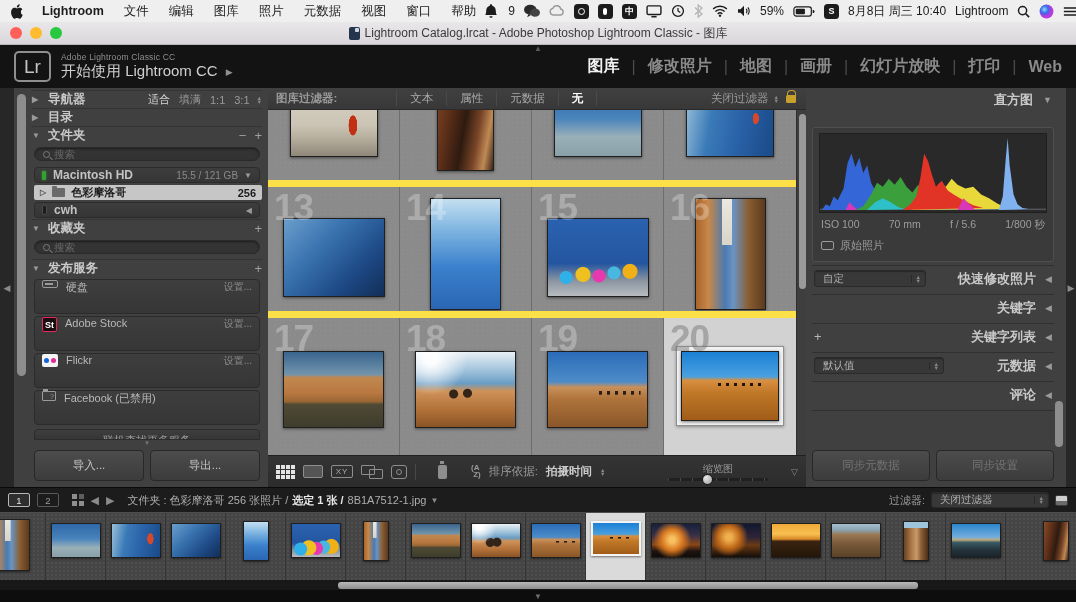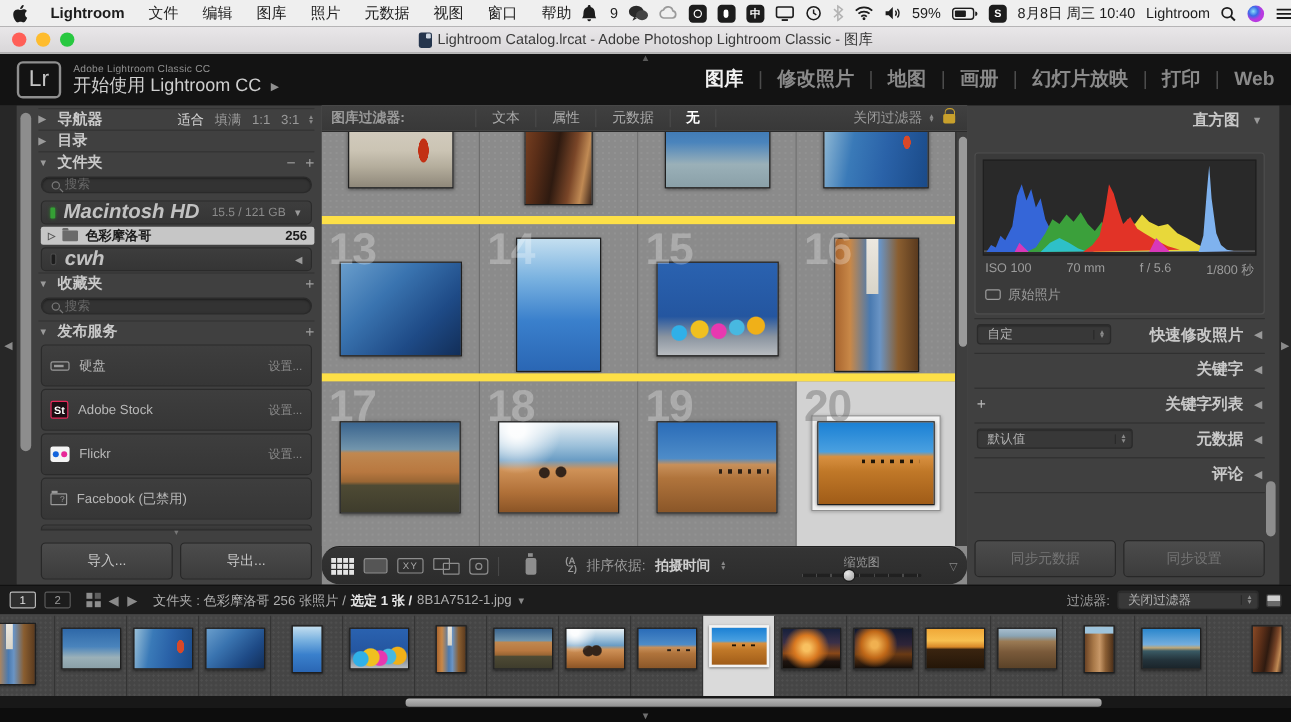--- a/index.html
+++ b/index.html
@@ -59,29 +59,29 @@
   .zoomset .zo.on { color:#d8d8d8; }
   .hdr-btn { margin-left:auto; color:#9f9f9f; font-size:13px; font-weight:normal; display:flex; gap:8px; }
   .searchbox { height:19px; background:#333; border:1px solid #2a2a2a; border-radius:10px; margin:3px 2px 5px 2px; display:flex; align-items:center; padding:0 8px; gap:4px; box-shadow:inset 0 1px 2px rgba(0,0,0,.45); }
   .searchbox input { background:transparent; border:none; outline:none; color:#9a9a9a; font-size:10.5px; width:100%; font-family:inherit; }
   .searchbox input::placeholder { color:#686868; }
   .mag { width:7px; height:7px; border:1.4px solid #7a7a7a; border-radius:50%; position:relative; flex:none; }
   .mag:after { content:""; position:absolute; width:4px; height:1.4px; background:#7a7a7a; transform:rotate(45deg); left:5px; top:6px; }
   .vol-row { height:20px; background:linear-gradient(#3d3d3d,#353535); border:1px solid #2b2b2b; border-radius:4px; display:flex; align-items:center; padding:0 7px; gap:7px; margin:1px 2px; }
   .led { width:4px; height:9px; border-radius:1px; background:#35a035; box-shadow:0 0 3px #2a8a2a; flex:none; }
   .led.dark { background:#1d1d1d; box-shadow:none; width:5px; height:10px; border-radius:2px; border:1px solid #4a4a4a; }
-  .vol-name { color:#c2c2c2; font-weight:bold; font-size:17px;font-style:italic; }
+  .vol-name { color:#c2c2c2; font-weight:bold; font-size:12px; }
   .vol-sp { margin-left:auto; color:#8a8a8a; font-size:10px; display:flex; gap:6px; align-items:center; }
   .vol-sp .tri { color:#9a9a9a; font-size:8px; }
   .sel-row { height:18px; background:#c6c6c6; border-radius:2px; margin:1px 0 1px 2px; display:flex; align-items:center; padding:0 6px; gap:6px; color:#1c1c1c; font-weight:bold; font-size:11px; }
   .sel-row .arr { color:#555; font-size:8px; }
   .folder-ic { width:13px; height:9px; background:#6a6a6a; border-radius:1px; position:relative; flex:none; }
   .folder-ic:before { content:""; position:absolute; top:-2px; left:0; width:5px; height:2px; background:#6a6a6a; border-radius:1px 1px 0 0; }
   .sel-row .cnt { margin-left:auto; }
-  .pub-row { height:35px; background:linear-gradient(#3e3e3e,#363636); border:1px solid #2b2b2b; border-radius:4px; display:flex; align-items:center; padding:0 7px; gap:8px; margin:2px 2px; color:#b8b8b8; }
+  .pub-row { height:35px; background:linear-gradient(#3e3e3e,#363636); border:1px solid #2b2b2b; border-radius:4px; display:flex; align-items:flex-start; padding:0 7px; gap:8px; margin:2px 2px; color:#b8b8b8; }
   .pub-row .act { margin-left:auto; color:#8a8a8a; font-size:10px; }
   .pi-drive { width:16px; height:8px; border:1px solid #9a9a9a; border-radius:2px; position:relative; flex:none; }
   .pi-drive:after { content:""; position:absolute; left:2px; top:2px; width:8px; height:2px; background:#9a9a9a; }
   .pi-st { width:15px; height:15px; background:#1a0d12; border:1.5px solid #e8285a; border-radius:2px; color:#fff; font-size:9px; font-weight:bold; display:flex; align-items:center; justify-content:center; flex:none; }
   .pi-flickr { width:16px; height:13px; background:#f4f4f4; border-radius:2px; display:flex; align-items:center; justify-content:center; gap:1.5px; flex:none; }
   .pi-flickr i { width:5px; height:5px; border-radius:50%; }
   .pi-flickr .b { background:#1464dc; } .pi-flickr .p { background:#e82898; }
   .pi-fb { width:14px; height:10px; background:transparent; border:1px solid #9a9a9a; border-radius:1px; position:relative; font-size:7px; color:#9a9a9a; display:flex; align-items:flex-end; justify-content:flex-end; padding:0 1px; flex:none; }
   .pi-fb:before { content:""; position:absolute; top:-3px; left:0; width:5px; height:2px; background:#9a9a9a; }
   .more-row { height:15px; overflow:hidden; background:linear-gradient(#3e3e3e,#363636); border:1px solid #2b2b2b; border-radius:4px 4px 0 0; margin:2px 2px 0 2px; text-align:center; color:#9a9a9a; font-size:11px; padding-top:3px; }
@@ -116,21 +116,21 @@
   .r1 .photo.landscape { width:102px; height:79px; margin-top:31px; }
   .r1 .photo.portrait  { width:71px;  height:112px; margin-top:11px; }
   .r2 .photo.landscape { width:101px; height:77px; margin-top:33px; }
   .r0 .photo.landscape { width:88px; height:70px; margin-top:-23px; }
   .r0 .photo.portrait  { width:57px; height:118px; margin-top:-57px; }
   .mat { margin-top:28px; background:#f2f2f2; border:1px solid #8f8f8f; padding:4px; box-shadow:0 1px 3px rgba(0,0,0,.35); }
   .mat .photo { margin:0 !important; width:98px !important; height:70px !important; }
   .grid-sb { position:absolute; right:0; top:0; bottom:0; width:10px; background:#3e3e3e; border-left:1px solid #2e2e2e; }
   .grid-sb .th { position:absolute; left:1.5px; width:7px; top:4px; height:175px; background:#9a9a9a; border-radius:4px; }
 
-  .toolbar { height:32px; background:linear-gradient(#343434,#2c2c2c); border-top:1px solid #202020; display:flex; align-items:center; padding:0 8px; gap:8px; color:#9a9a9a;border-radius:15px; }
+  .toolbar { height:32px; background:linear-gradient(#343434,#2c2c2c); border-top:1px solid #202020; display:flex; align-items:center; padding:0 8px; gap:8px; color:#9a9a9a; }
   .tb-sep { width:1px; height:16px; background:#1f1f1f; border-right:1px solid #484848; }
   .gridic { display:grid; grid-template-columns:repeat(4,4px); grid-template-rows:repeat(3,4px); gap:1px; }
   .gridic i { background:#e4e4e4; }
   .loupeic { width:20px; height:13px; border:1.5px solid #8e8e8e; border-radius:2px; background:#555; }
   .xyic { width:22px; height:13px; border:1.5px solid #8e8e8e; border-radius:2px; font-size:8px; color:#aaa; display:flex; align-items:center; justify-content:center; letter-spacing:1px; }
   .surveyic { width:22px; height:14px; position:relative; }
   .surveyic:before { content:""; position:absolute; left:0; top:0; width:12px; height:8px; border:1.5px solid #8e8e8e; border-radius:1px; }
   .surveyic:after { content:""; position:absolute; right:0; bottom:0; width:12px; height:8px; border:1.5px solid #8e8e8e; border-radius:1px; }
   .faceic { width:16px; height:14px; border:1.5px solid #8e8e8e; border-radius:3px; display:flex; align-items:center; justify-content:center; }
   .faceic i { width:6px; height:6px; border:1.4px solid #8e8e8e; border-radius:50%; }

